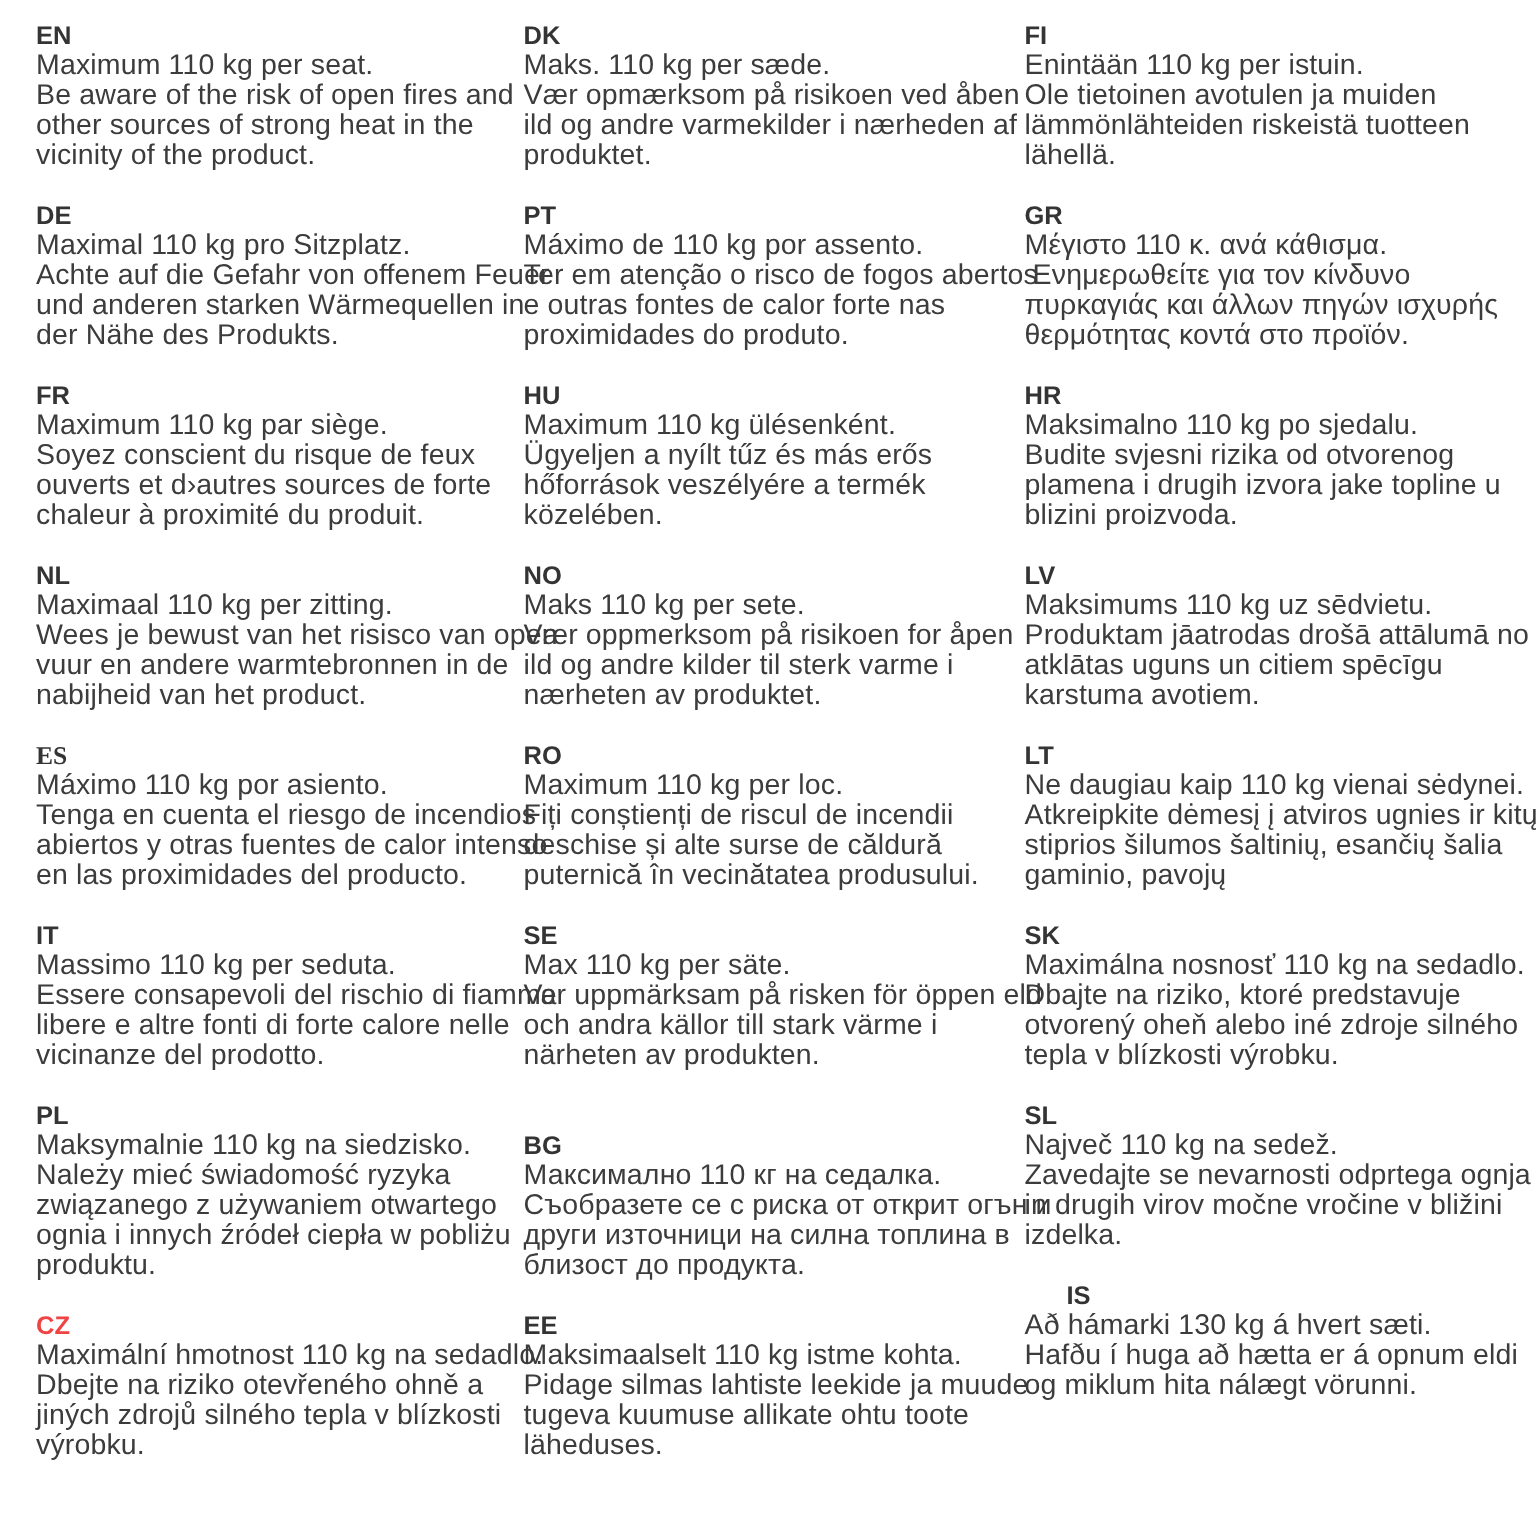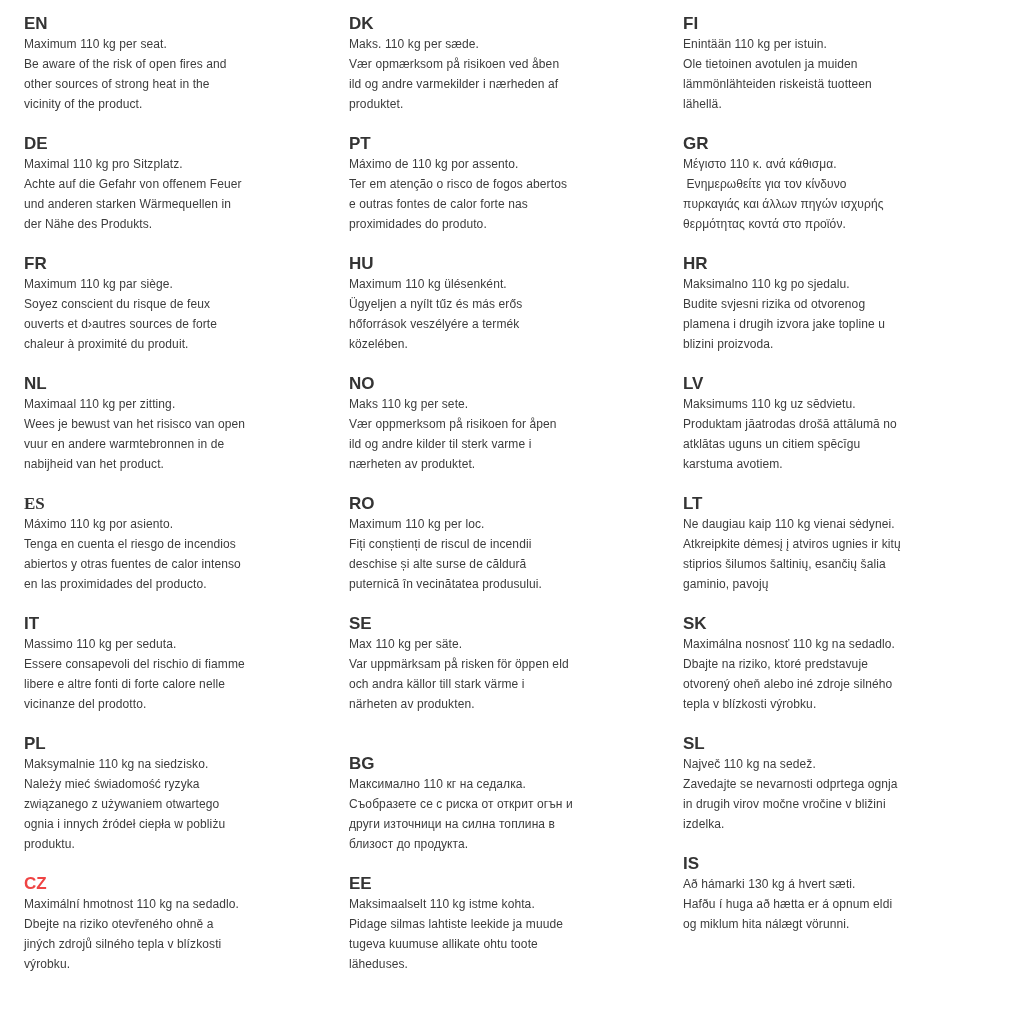--- a/index.html
+++ b/index.html
@@ -31,21 +31,21 @@
     margin: 0 0 20px 0;
   }
   .lang-code {
     font-size: 17px;
     font-weight: bold;
     line-height: 20px;
     margin: 0;
     color: #343434;
   }
   .lang-text {
-    font-size: 12px;
+    font-size: 19px;
     line-height: 20px;
     margin: 0;
     white-space: pre;
     letter-spacing: 0.1px;
   }
 </style>
 </head>
 <body style="background: rgb(255, 255, 255); color: rgb(60, 60, 60);">
 
 <div class="sheet">
@@ -232,19 +232,19 @@
 
   <section class="lang-section">
     <h2 class="lang-code" style="color: rgb(52, 52, 52);">SL</h2>
     <p class="lang-text">Največ 110 kg na sedež.</p>
     <p class="lang-text">Zavedajte se nevarnosti odprtega ognja
 in drugih virov močne vročine v bližini
 izdelka.</p>
   </section>
 
   <section class="lang-section">
-    <h2 class="lang-code" style="color: rgb(52, 52, 52);">IS</h2>
+    <h2 class="lang-code" style="color: rgb(52, 52, 52); margin-left: 28px;">IS</h2>
     <p class="lang-text">Að hámarki 130 kg á hvert sæti.</p>
     <p class="lang-text">Hafðu í huga að hætta er á opnum eldi
 og miklum hita nálægt vörunni.</p>
   </section>
 </div>
   </div>
 
 </body></html>

